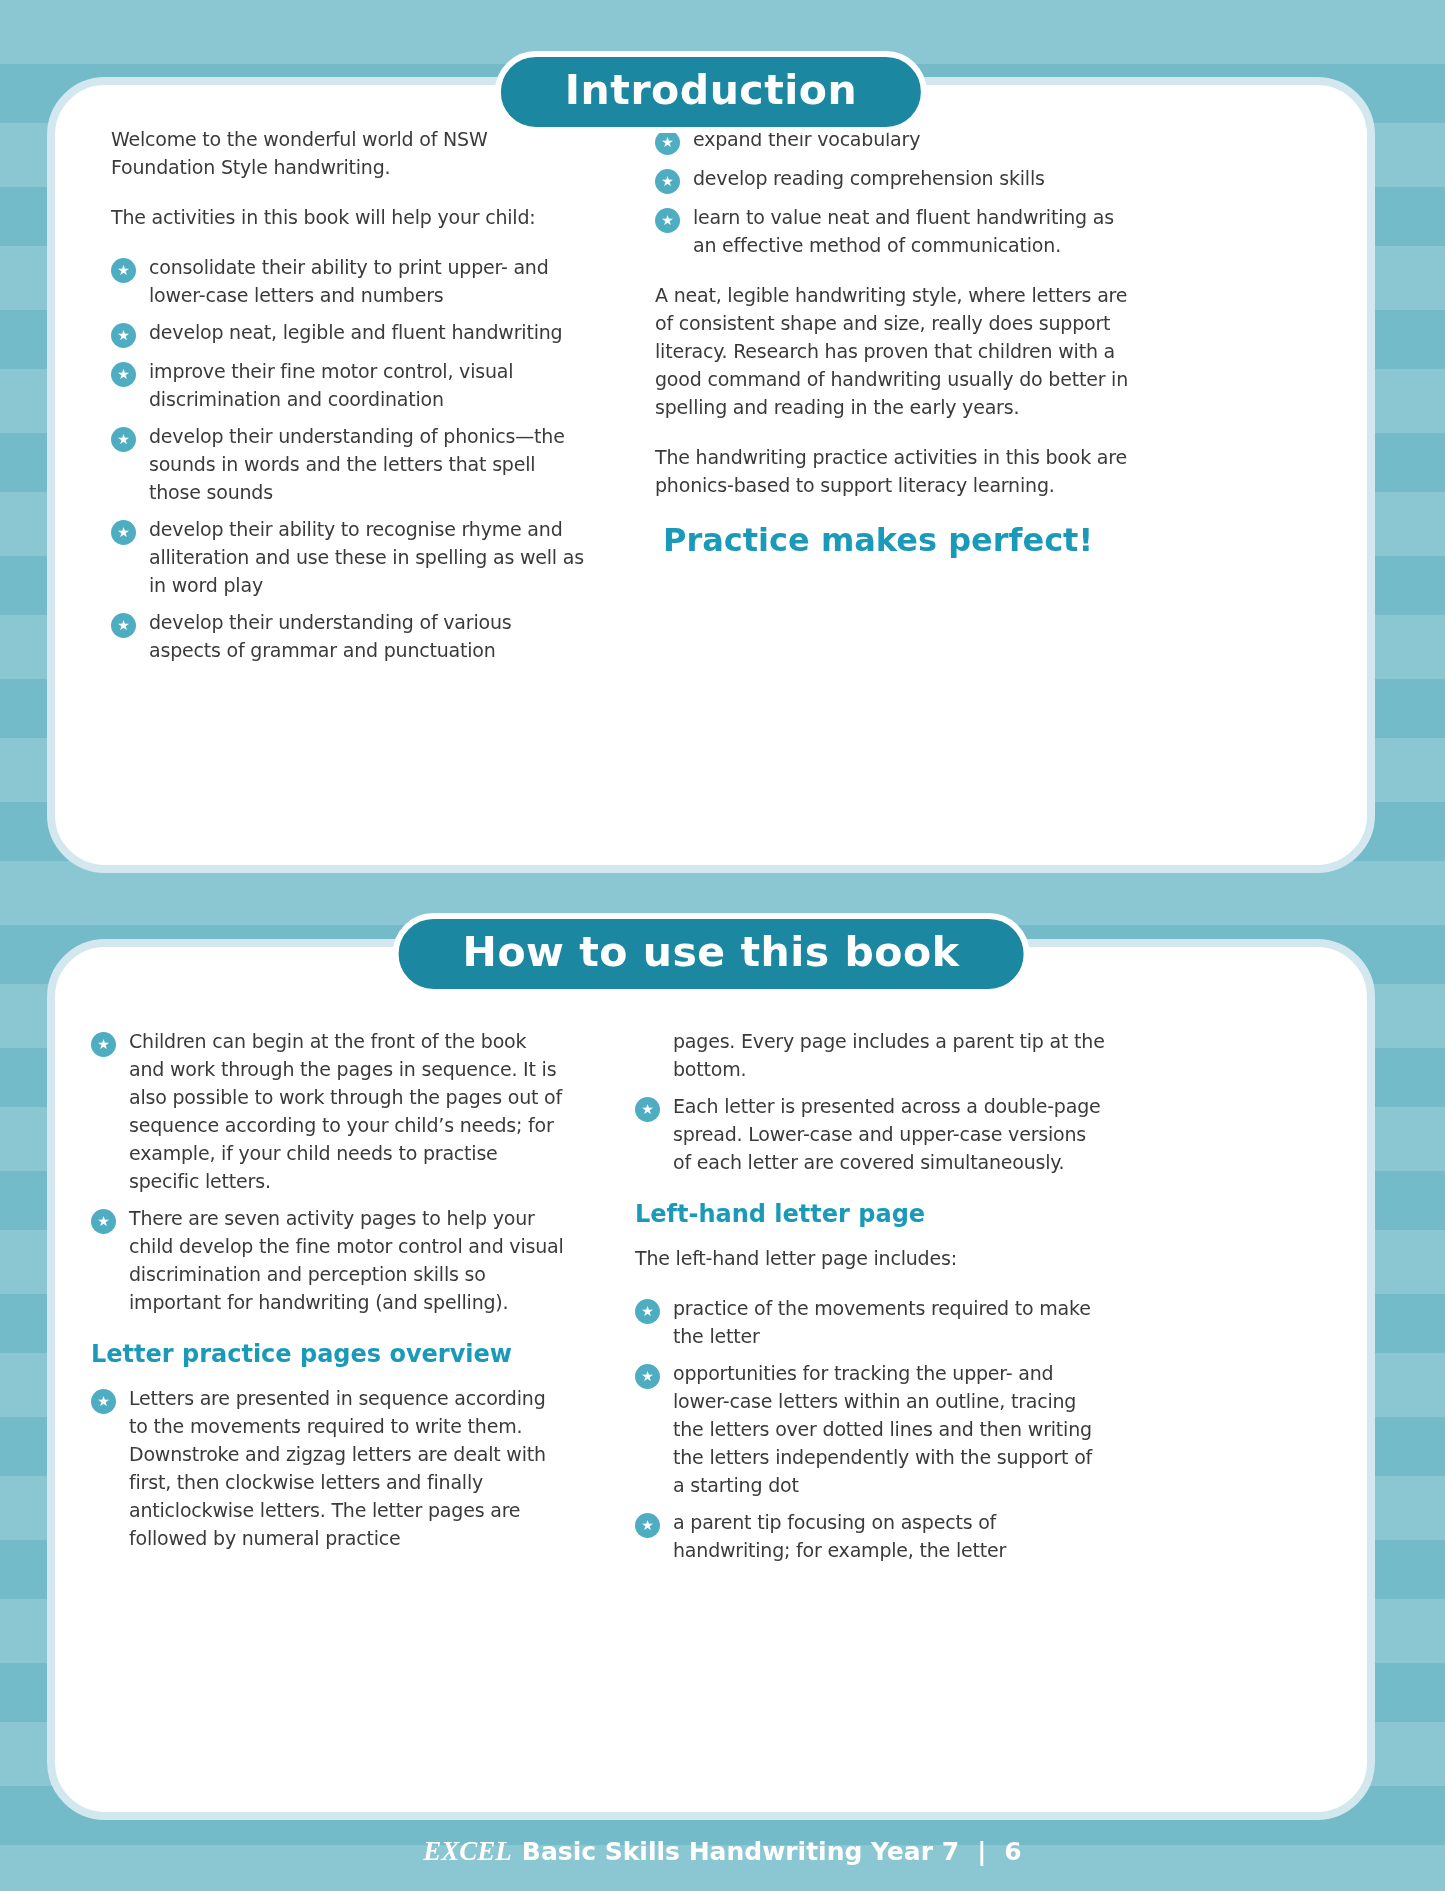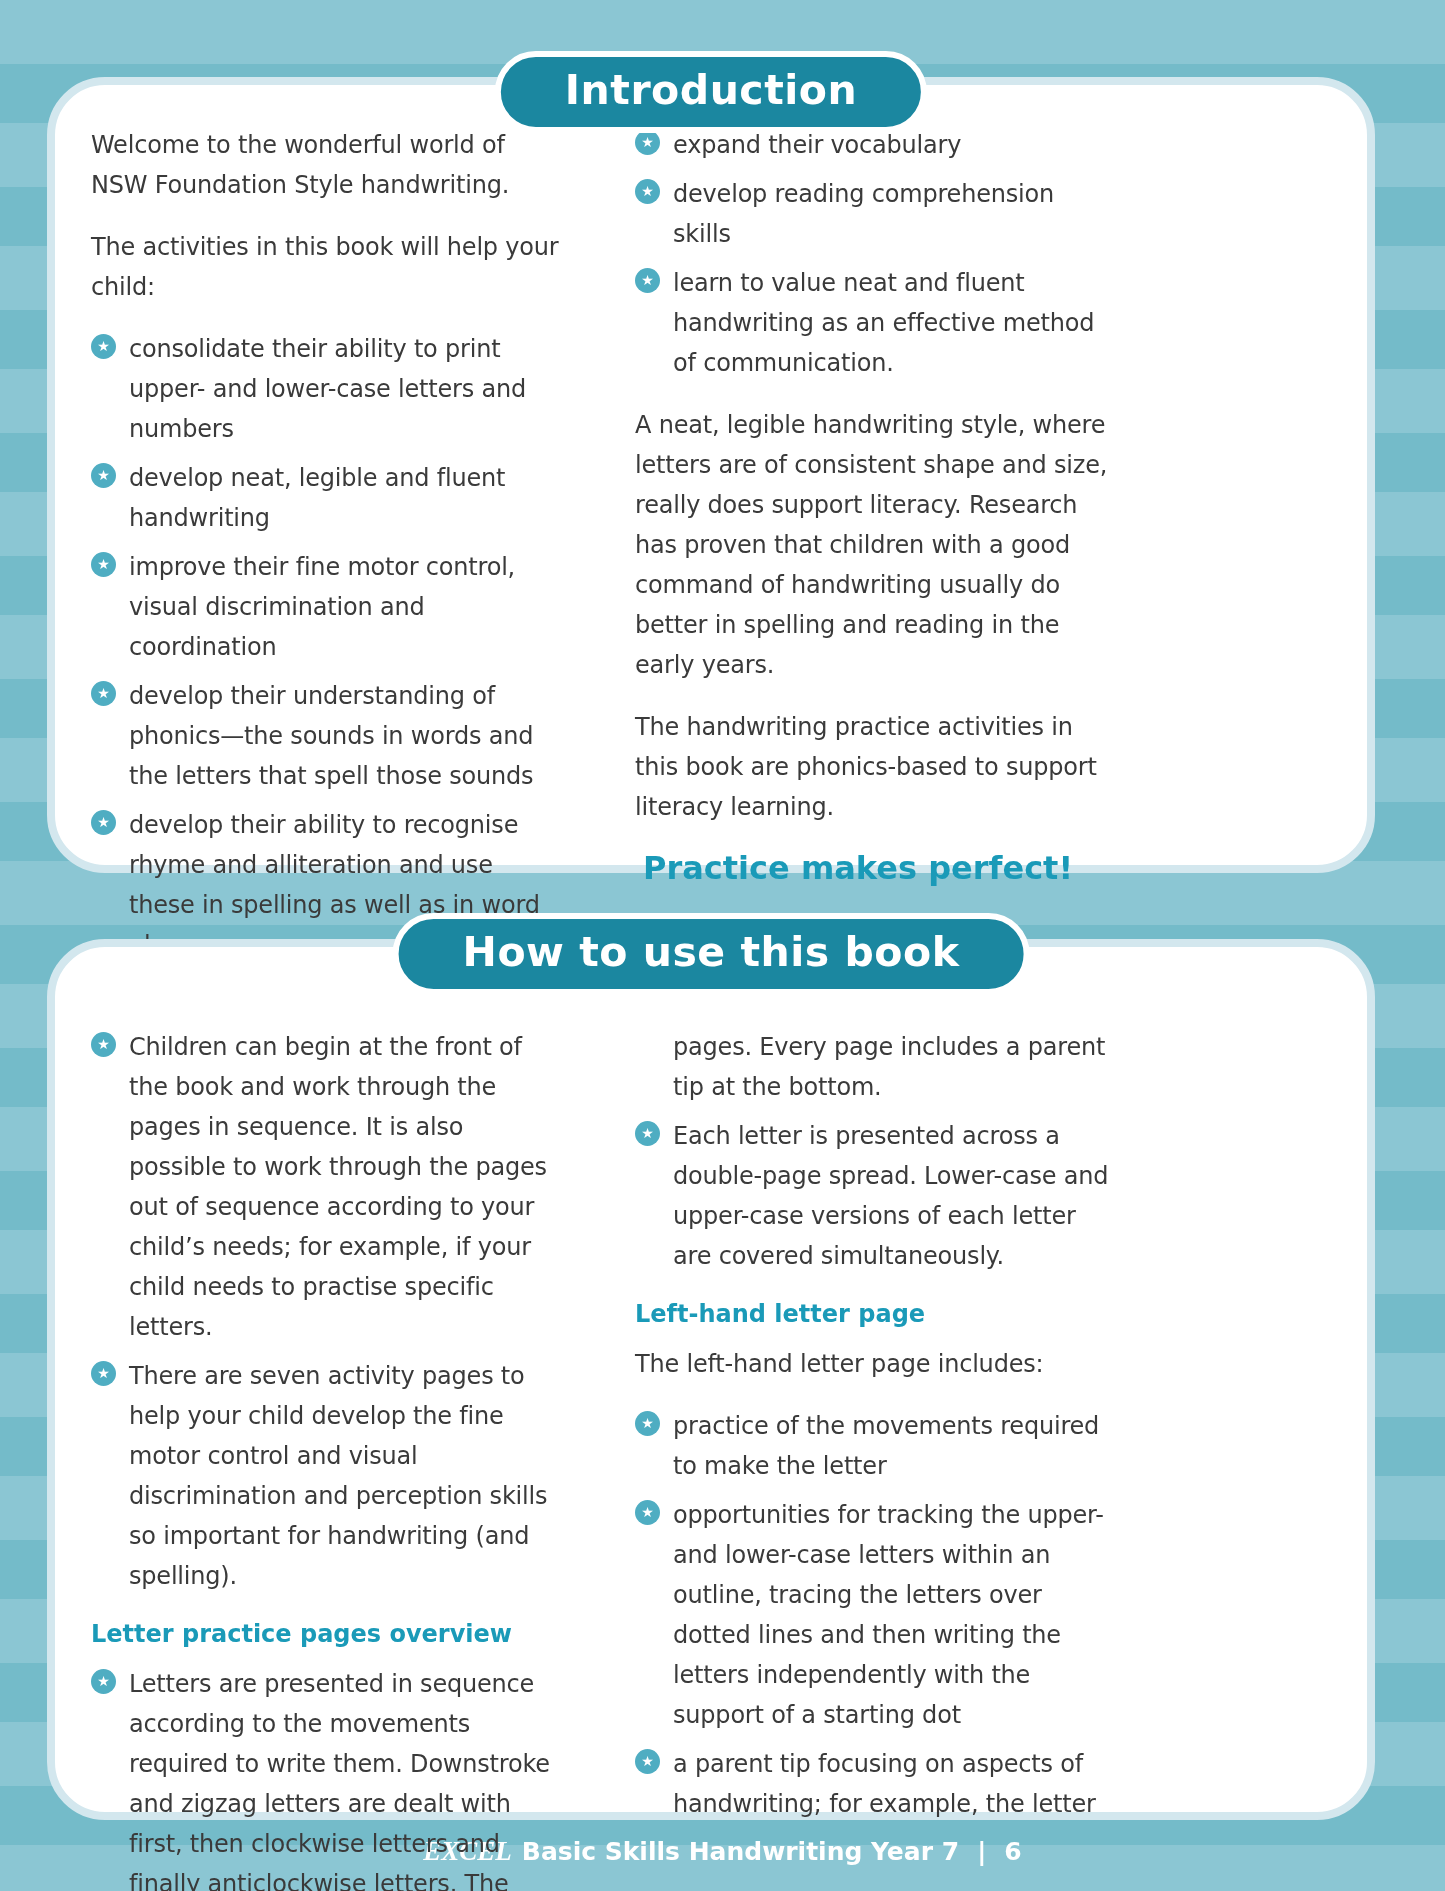--- a/index.html
+++ b/index.html
@@ -14,42 +14,42 @@
   }
   .card{
     position:relative;
     box-sizing:border-box;
     margin-left:47px;
     width:1328px;
     background:#ffffff;
     border:8px solid #d3e7ee;
     border-radius:58px;
   }
-  .card1{margin-top:77px;height:796px;padding:40px 0 0 36px;}
+  .card1{margin-top:77px;height:796px;padding:40px 0 0 56px;}
   .card2{margin-top:66px;height:881px;padding:80px 0 0 36px;}
   .pill{
     position:absolute;
     top:-34px;left:50%;
     transform:translateX(-50%);
     background:#1b87a0;
     color:#ffffff;
     font-size:41px;
     font-weight:700;
     letter-spacing:.5px;
     padding:9px 64px 13px 64px;
     border:6px solid #ffffff;
     border-radius:60px;
     white-space:nowrap;
     z-index:3;
   }
   .cols{display:flex;gap:70px;}
   .col{width:474px;flex:0 0 474px;}
   .body-text, p.pp, .bt, .cont{
-    font-size:24px;
-    line-height:40px;
+    font-size:19px;
+    line-height:28px;
     letter-spacing:-0.2px;
   }
   p.pp{margin:0 0 22px 0;}
   ul.blist{list-style:none;margin:0 0 22px 0;padding:0;}
   ul.blist.tight{margin-bottom:0;}
   ul.blist li{display:flex;gap:13px;margin:0 0 9px 0;}
   .star{
     flex:0 0 25px;
     width:25px;height:25px;
     margin-top:5px;

